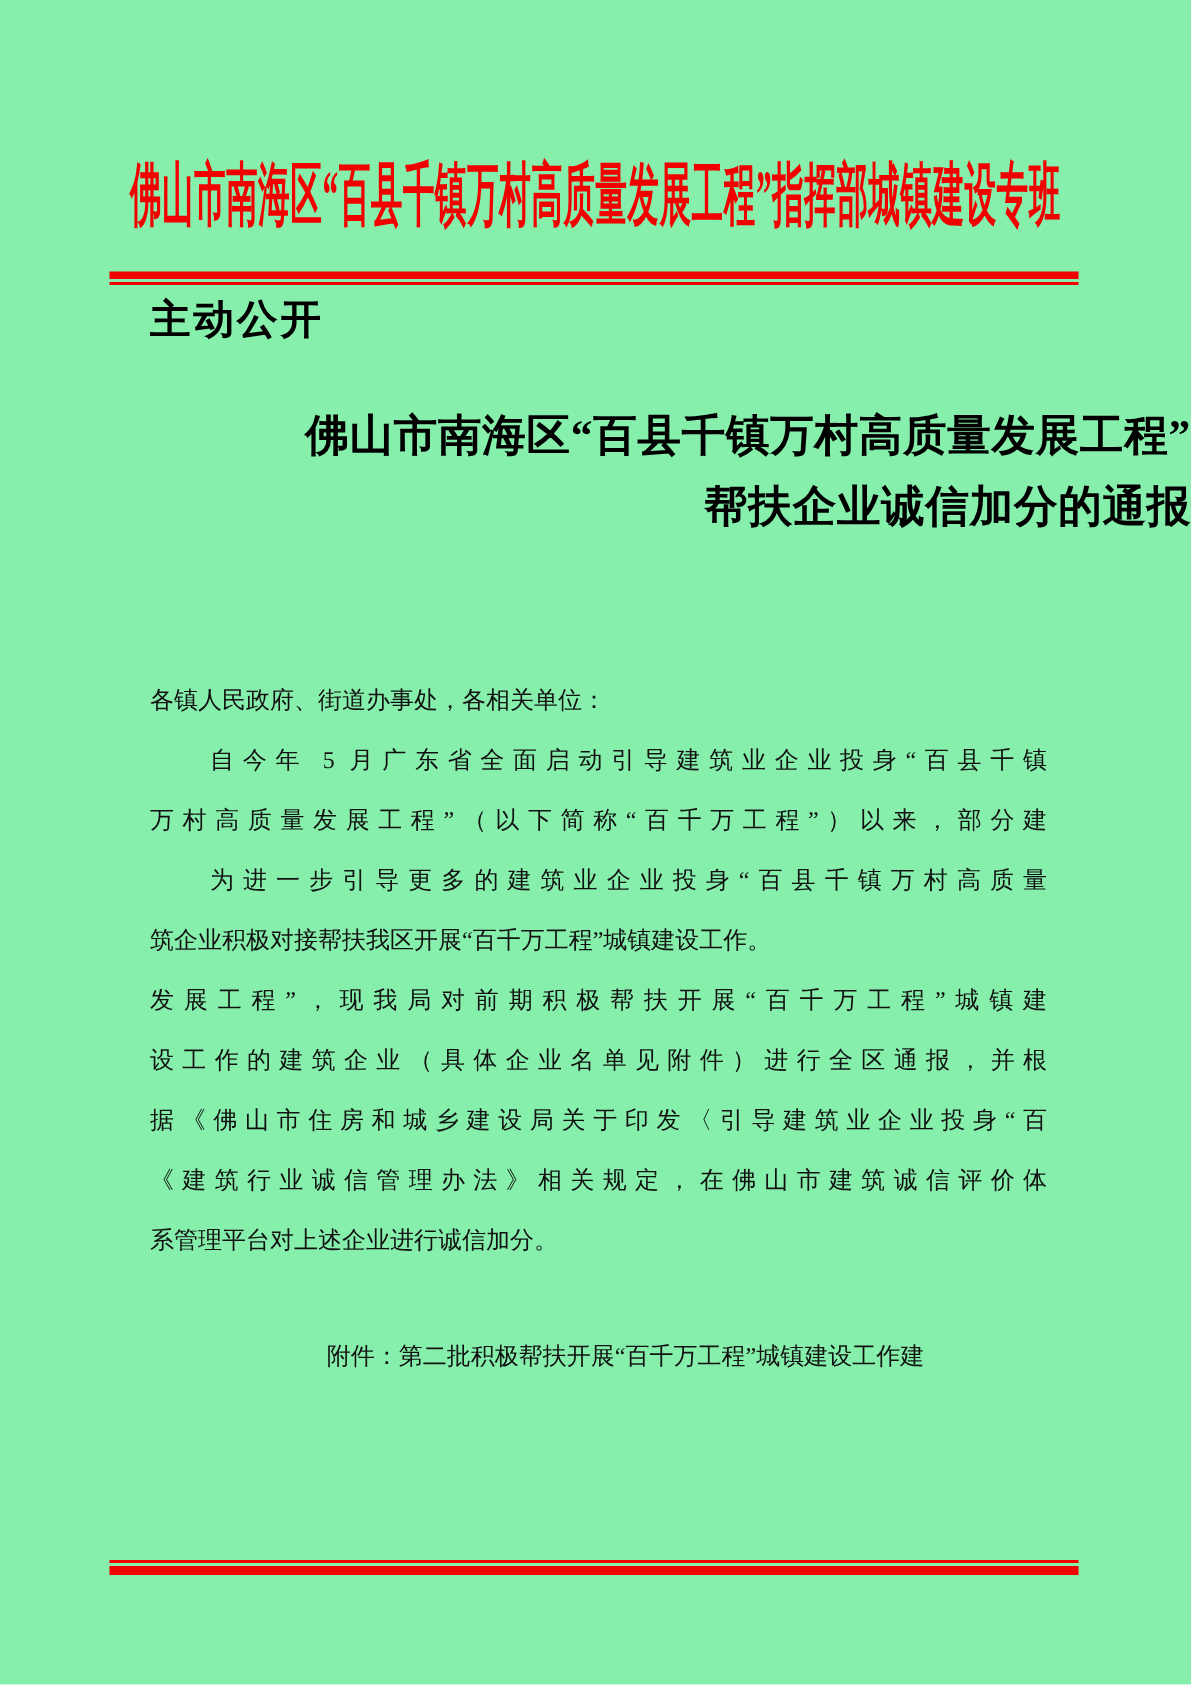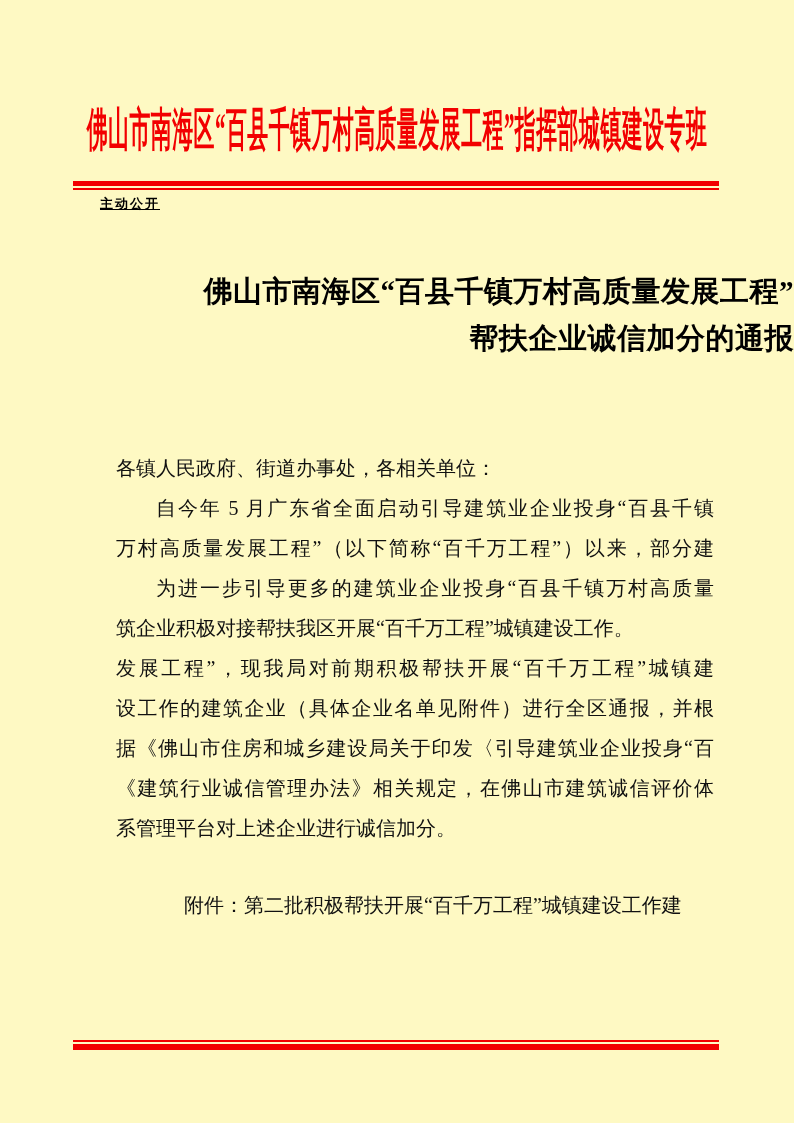--- a/index.html
+++ b/index.html
@@ -4,21 +4,21 @@
 <style>
   :root{
     --accent:#f20000;
     --ink:#111111;
   }
   html,body{margin:0;padding:0;background:#ffffff;}
   .page{
     position:relative;
     width:794px;height:1123px;
     margin:0 auto;
-    background:#fef9c3;
+    background:#86efac;
     overflow:hidden;
     font-family:"Liberation Serif","DejaVu Serif",serif;
     color:var(--ink);
   }
   
   .banner-wrap{
     position:absolute;top:102px;left:0;width:794px;
     display:flex;justify-content:center;
   }
   .banner{
@@ -40,35 +40,35 @@
   .head-rule .g{height:2px;}
   .head-rule .t2{height:2px;}
   .foot-rule{top:1040px;}
   .foot-rule .t1{height:2px;}
   .foot-rule .g{height:2px;}
   .foot-rule .t2{height:6px;}
   
   .disclosure{
     position:absolute;top:195px;left:100px;
     font-family:"Liberation Sans","DejaVu Sans",sans-serif;
-    font-size:13px;font-weight:600;letter-spacing:2px;color:#000;text-decoration:underline;
+    font-size:27px;font-weight:600;letter-spacing:2px;color:#000;
   }
   
   .doc-title{
     position:absolute;top:268px;left:0;width:794px;
     text-align:right;
     font-size:29px;font-weight:bold;
     line-height:47px;
     color:#000;
     letter-spacing:0.5px;
   }
   
   .body-text{
-    position:absolute;top:448px;left:116px;width:598px;
-    font-size:20px;line-height:40px;
+    position:absolute;top:448px;left:100px;width:598px;
+    font-size:16px;line-height:40px;
     color:var(--ink);
   }
   .line{
     text-align:justify;
     text-justify:inter-character;
     white-space:nowrap;
   }
   .line.just{
     white-space:normal;
     text-align-last:justify;

